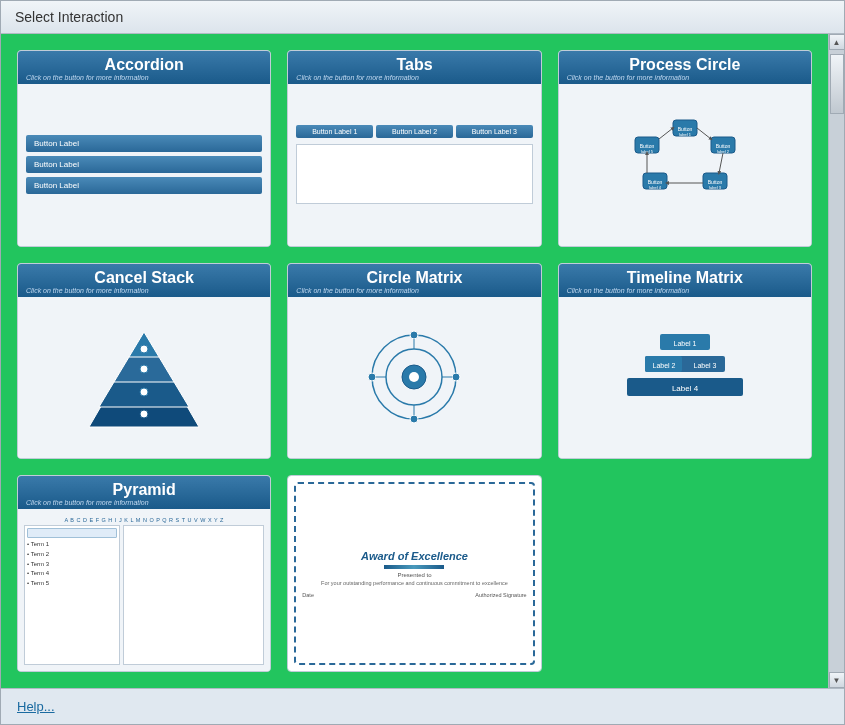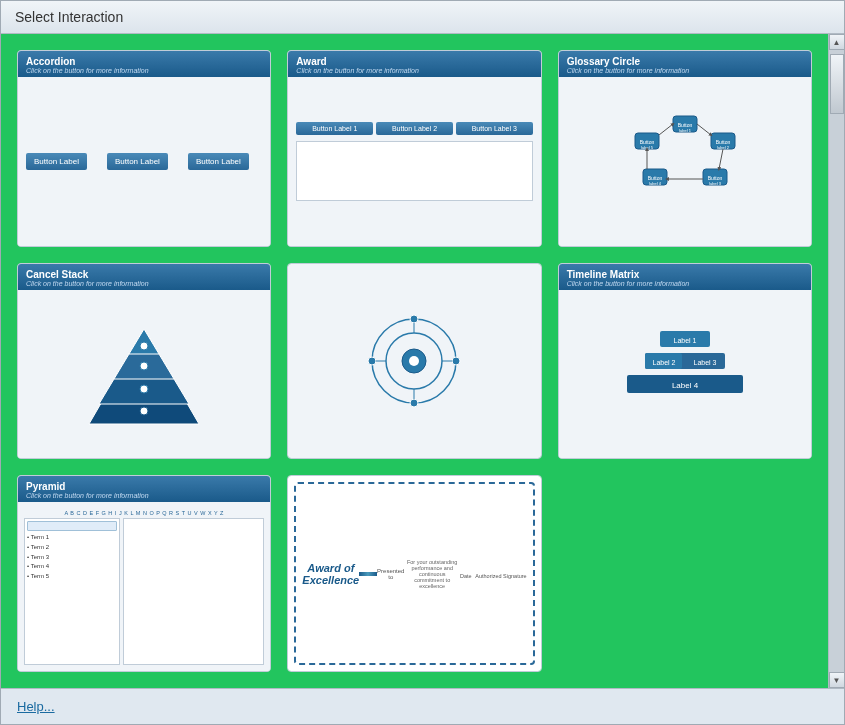--- a/index.html
+++ b/index.html
@@ -110,45 +110,46 @@
       border-radius: 4px;
       overflow: hidden;
       display: flex;
       flex-direction: column;
     }
     .card-header {
       background: linear-gradient(to bottom, #3a7aaa, #1a5a8a);
       padding: 5px 8px 3px;
     }
     .card-title {
-      font-size: 10px;
+      font-size: 16px;
       font-weight: bold;
       color: white;
+      text-align: center;
     }
     .card-subtitle {
       font-size: 7px;
       color: #c0d8f0;
       font-style: italic;
     }
     .card-body {
       flex: 1;
       background: #f0f4f8;
       display: flex;
       align-items: center;
       justify-content: center;
       min-height: 120px;
       padding: 8px;
     }
 
     
     .accordion-list {
       width: 100%;
       display: flex;
-      flex-direction: row;
-      gap: 20px;
+      flex-direction: column;
+      gap: 4px;
     }
     .accordion-item {
       background: linear-gradient(to bottom, #4a8ab8, #2a6898);
       color: white;
       font-size: 8px;
       padding: 4px 8px;
       border-radius: 2px;
       text-align: left;
     }
 
@@ -254,21 +255,21 @@
     }
 
     
     .award-container {
       width: 100%;
       height: 100%;
       background: white;
       border: 2px dashed #2a6898;
       border-radius: 4px;
       display: flex;
-      flex-direction: row;
+      flex-direction: column;
       align-items: center;
       justify-content: center;
       padding: 6px;
       position: relative;
     }
     .award-title {
       font-size: 11px;
       font-weight: bold;
       color: #1a5a8a;
       font-style: italic;
@@ -323,38 +324,38 @@
           <div class="accordion-list">
             <div class="accordion-item">Button Label</div>
             <div class="accordion-item">Button Label</div>
             <div class="accordion-item">Button Label</div>
           </div>
         </div>
       </div>
 
       <div class="card">
         <div class="card-header">
-          <div class="card-title">Award</div>
+          <div class="card-title">Tabs</div>
           <div class="card-subtitle">Click on the button for more information</div>
         </div>
         <div class="card-body">
           <div class="tabs-container">
             <div class="tabs-row">
               <div class="tab-btn">Button Label 1</div>
               <div class="tab-btn">Button Label 2</div>
               <div class="tab-btn">Button Label 3</div>
             </div>
             <div class="tab-content-area"></div>
           </div>
         </div>
       </div>
 
       <div class="card">
         <div class="card-header">
-          <div class="card-title">Glossary Circle</div>
+          <div class="card-title">Process Circle</div>
           <div class="card-subtitle">Click on the button for more information</div>
         </div>
         <div class="card-body">
           <svg class="process-circle-svg" viewBox="0 0 120 100">
 
             <rect x="48" y="5" width="24" height="16" rx="3" fill="#2a7aaa" stroke="#1a5a8a" stroke-width="1"></rect>
             <text x="60" y="16" font-size="5" fill="white" text-anchor="middle">Button</text>
             <text x="60" y="21" font-size="4" fill="white" text-anchor="middle">label 1</text>
 
             <rect x="86" y="22" width="24" height="16" rx="3" fill="#2a7aaa" stroke="#1a5a8a" stroke-width="1"></rect>
@@ -414,20 +415,24 @@
             <circle cx="60" cy="92" r="4" fill="white" stroke="#1a5a8a" stroke-width="1"></circle>
             <circle cx="60" cy="27" r="4" fill="white" stroke="#2a7aaa" stroke-width="1"></circle>
             <circle cx="60" cy="47" r="4" fill="white" stroke="#2a7aaa" stroke-width="1"></circle>
             <circle cx="60" cy="70" r="4" fill="white" stroke="#2a7aaa" stroke-width="1"></circle>
           </svg>
         </div>
       </div>
 
 
       <div class="card">
+        <div class="card-header">
+          <div class="card-title">Circle Matrix</div>
+          <div class="card-subtitle">Click on the button for more information</div>
+        </div>
         <div class="card-body">
           <svg viewBox="0 0 110 100" width="110" height="100">
 
             <circle cx="55" cy="50" r="42" fill="none" stroke="#2a7aaa" stroke-width="1.5"></circle>
 
             <circle cx="55" cy="50" r="28" fill="none" stroke="#2a7aaa" stroke-width="1.5"></circle>
 
             <circle cx="55" cy="50" r="12" fill="#2a7aaa" stroke="#1a5a8a" stroke-width="1"></circle>
 
             <circle cx="55" cy="50" r="5" fill="white"></circle>

